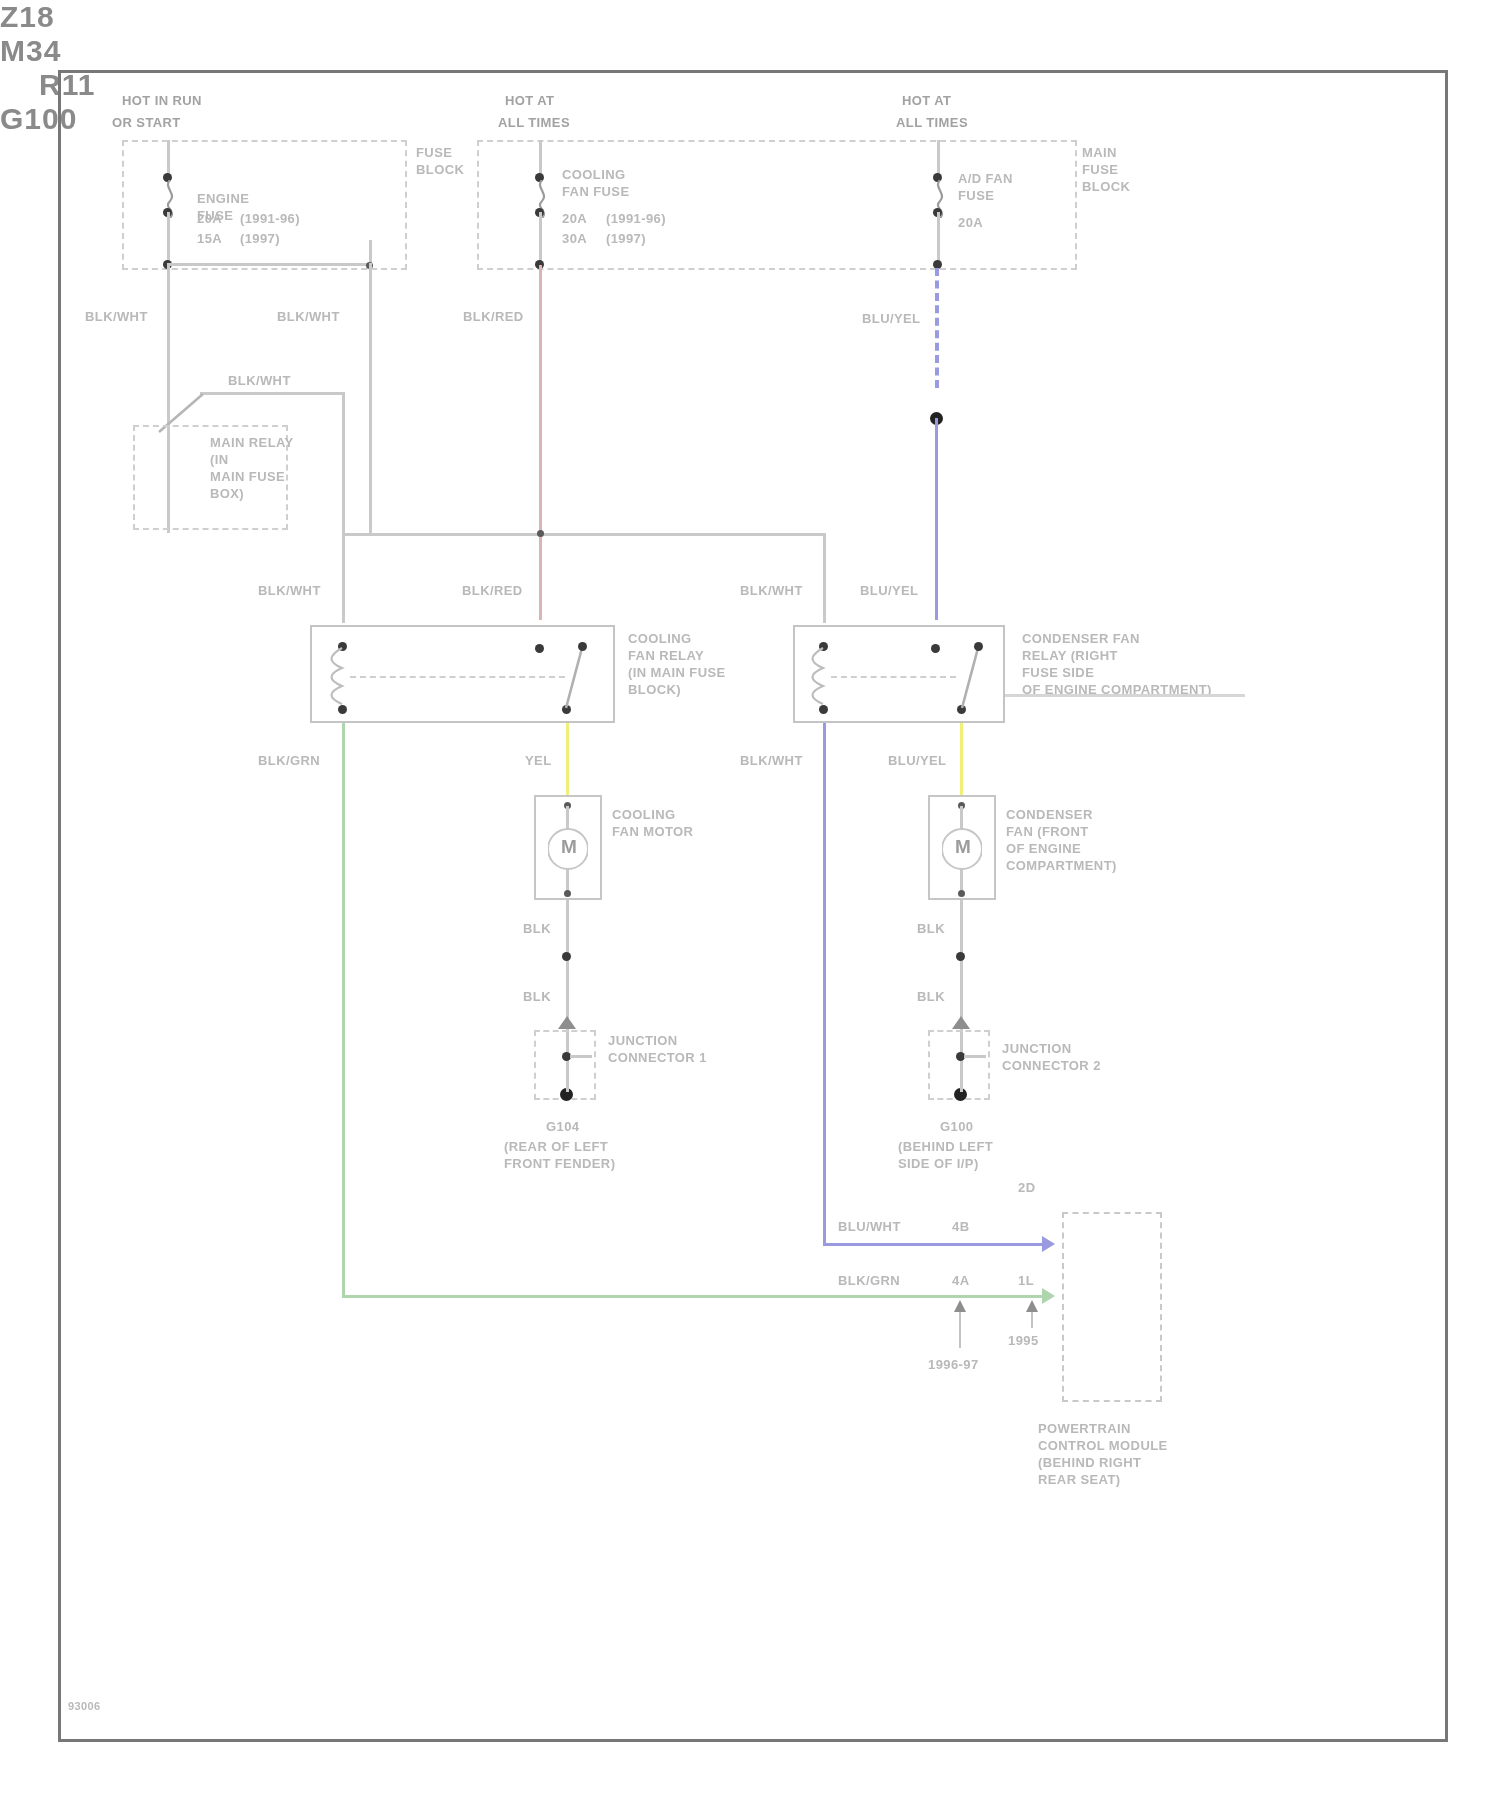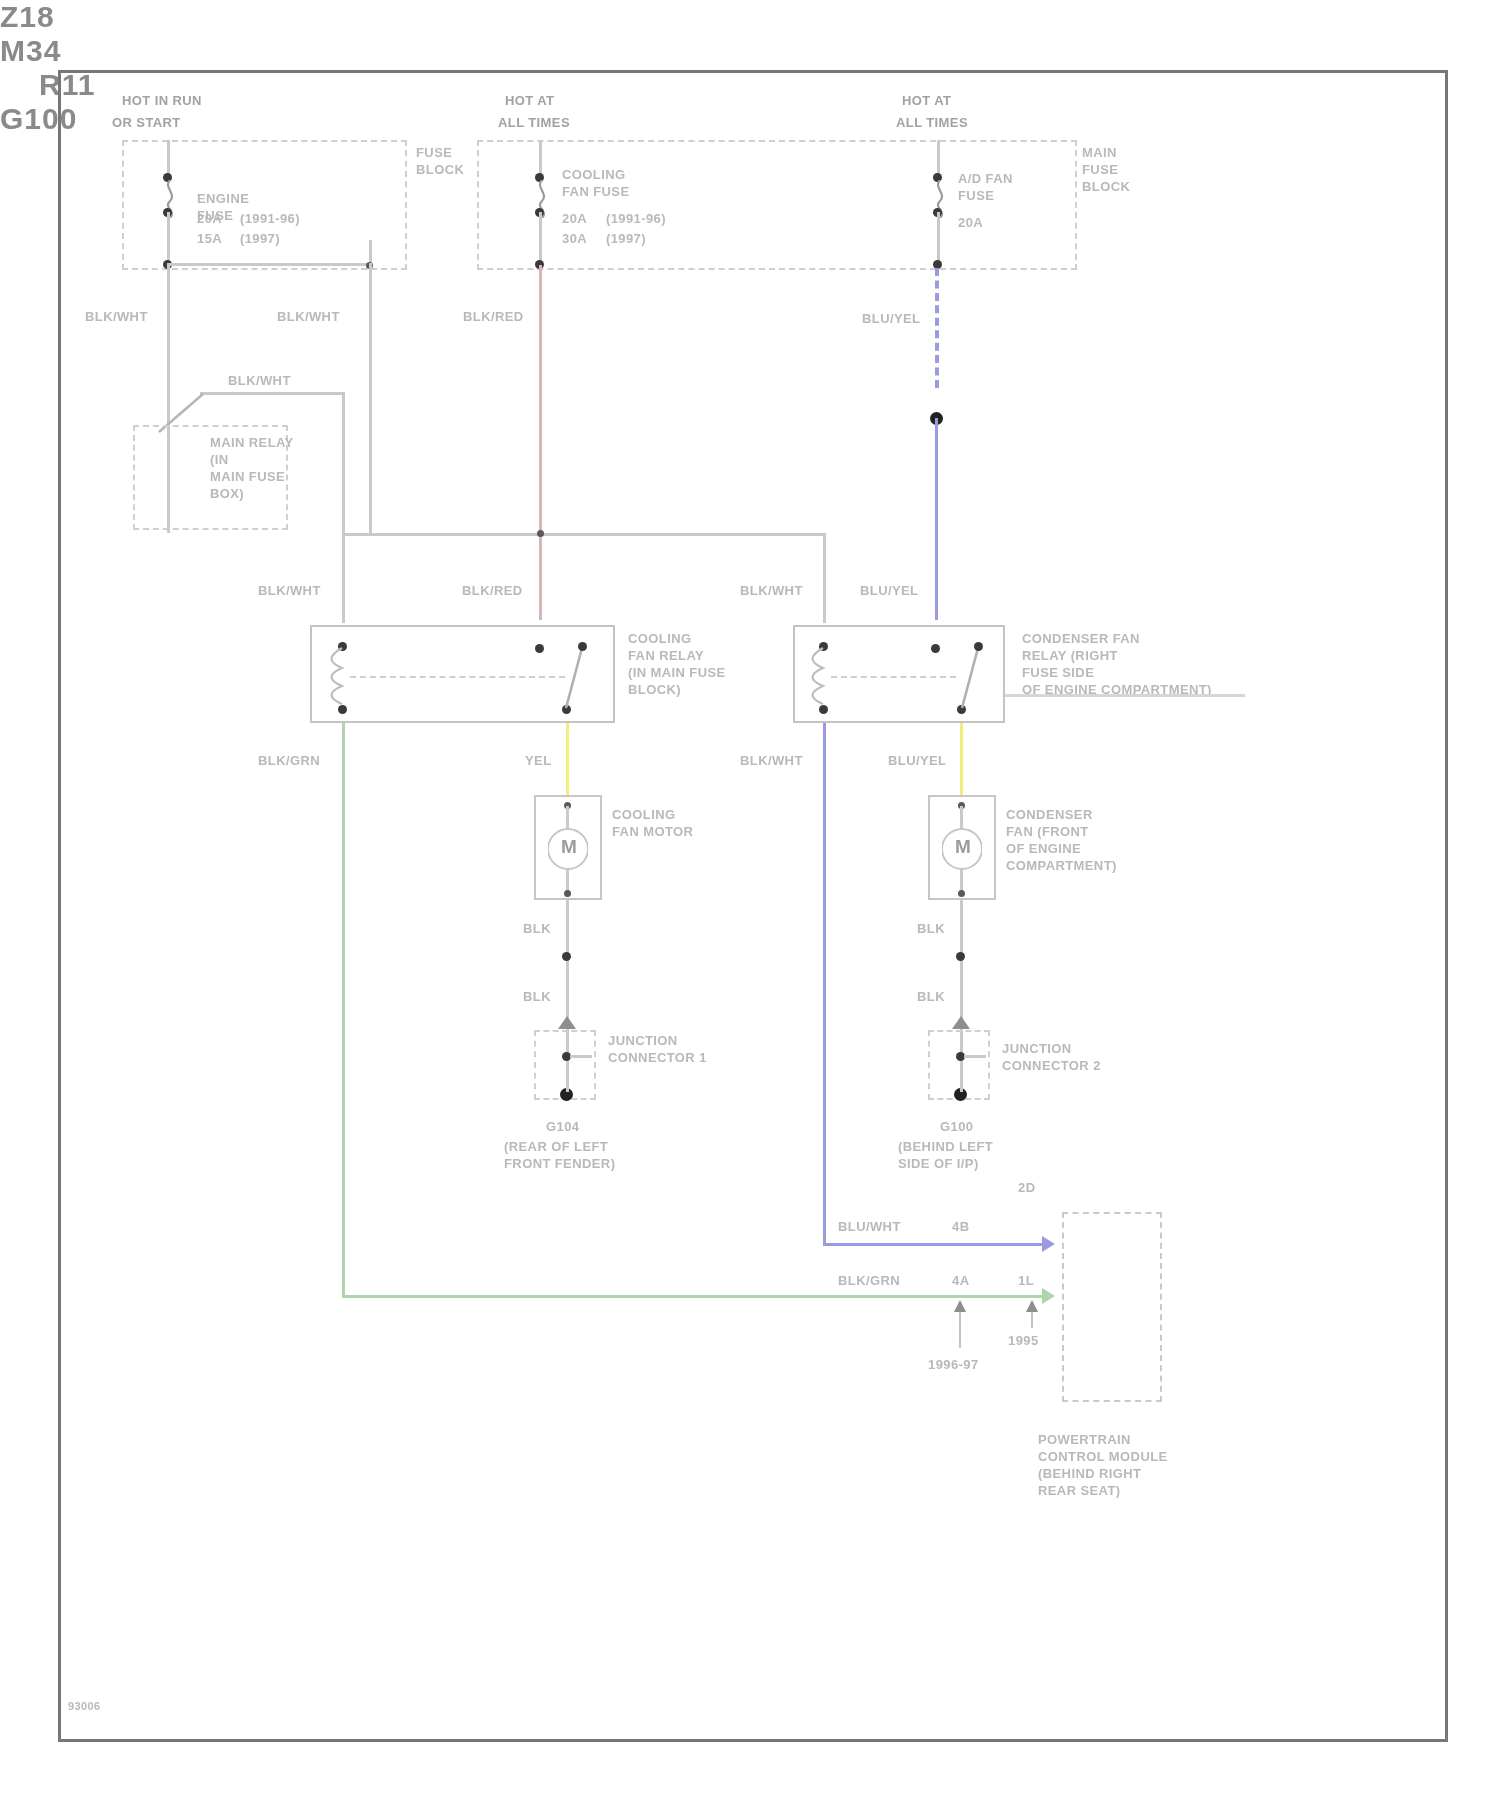--- a/index.html
+++ b/index.html
@@ -276,20 +276,20 @@
   </svg>
   <div class="lbl" style="left:928px;top:1356px;">1996-97</div>
 
   <svg style="position:absolute;left:1022px;top:1300px;" width="20" height="30">
     <line x1="10" y1="28" x2="10" y2="10" stroke="#c4c4c4" stroke-width="2"></line>
     <polygon points="10,0 4,12 16,12" fill="#8e8e8e"></polygon>
   </svg>
   <div class="lbl" style="left:1008px;top:1332px;">1995</div>
 
   <div class="pcm" style="left:1062px;top:1212px;width:100px;height:190px;"></div>
-  <div class="lbl" style="left:1038px;top:1420px;margin-top:11px;">POWERTRAIN
+  <div class="lbl" style="left:1038px;top:1420px;">POWERTRAIN
 CONTROL MODULE
 (BEHIND RIGHT
 REAR SEAT)</div>
 
   <div class="lbl" style="left:68px;top:1698px;font-size:11px;">93006</div>
 
 </div>
 
 </body></html>

